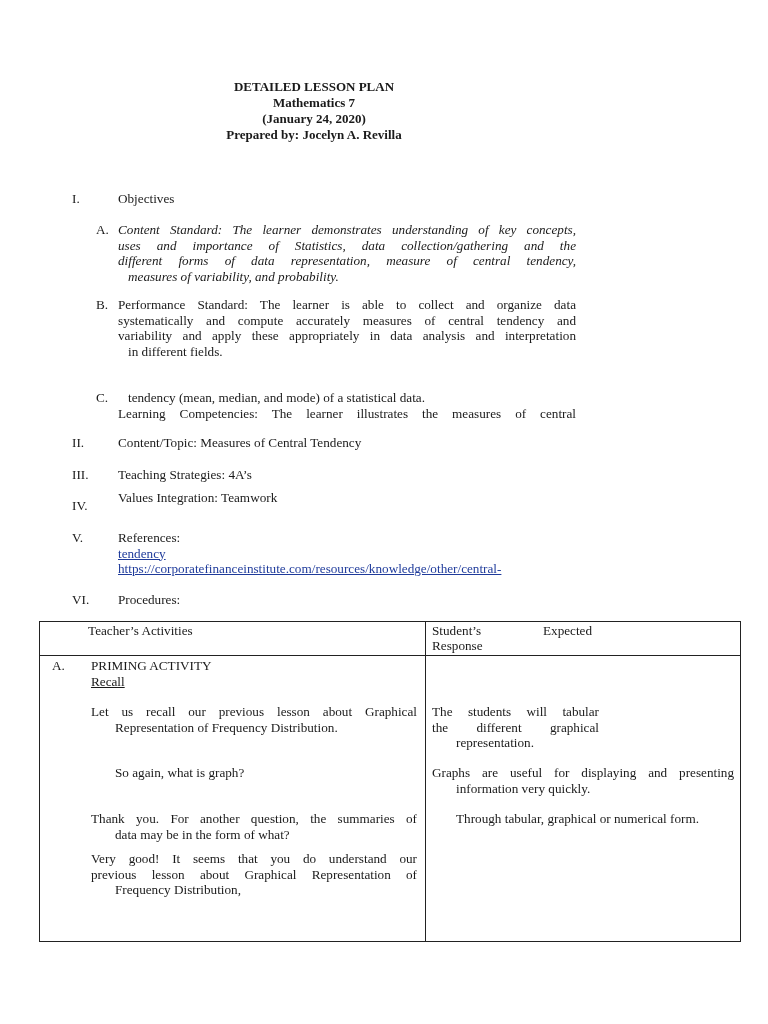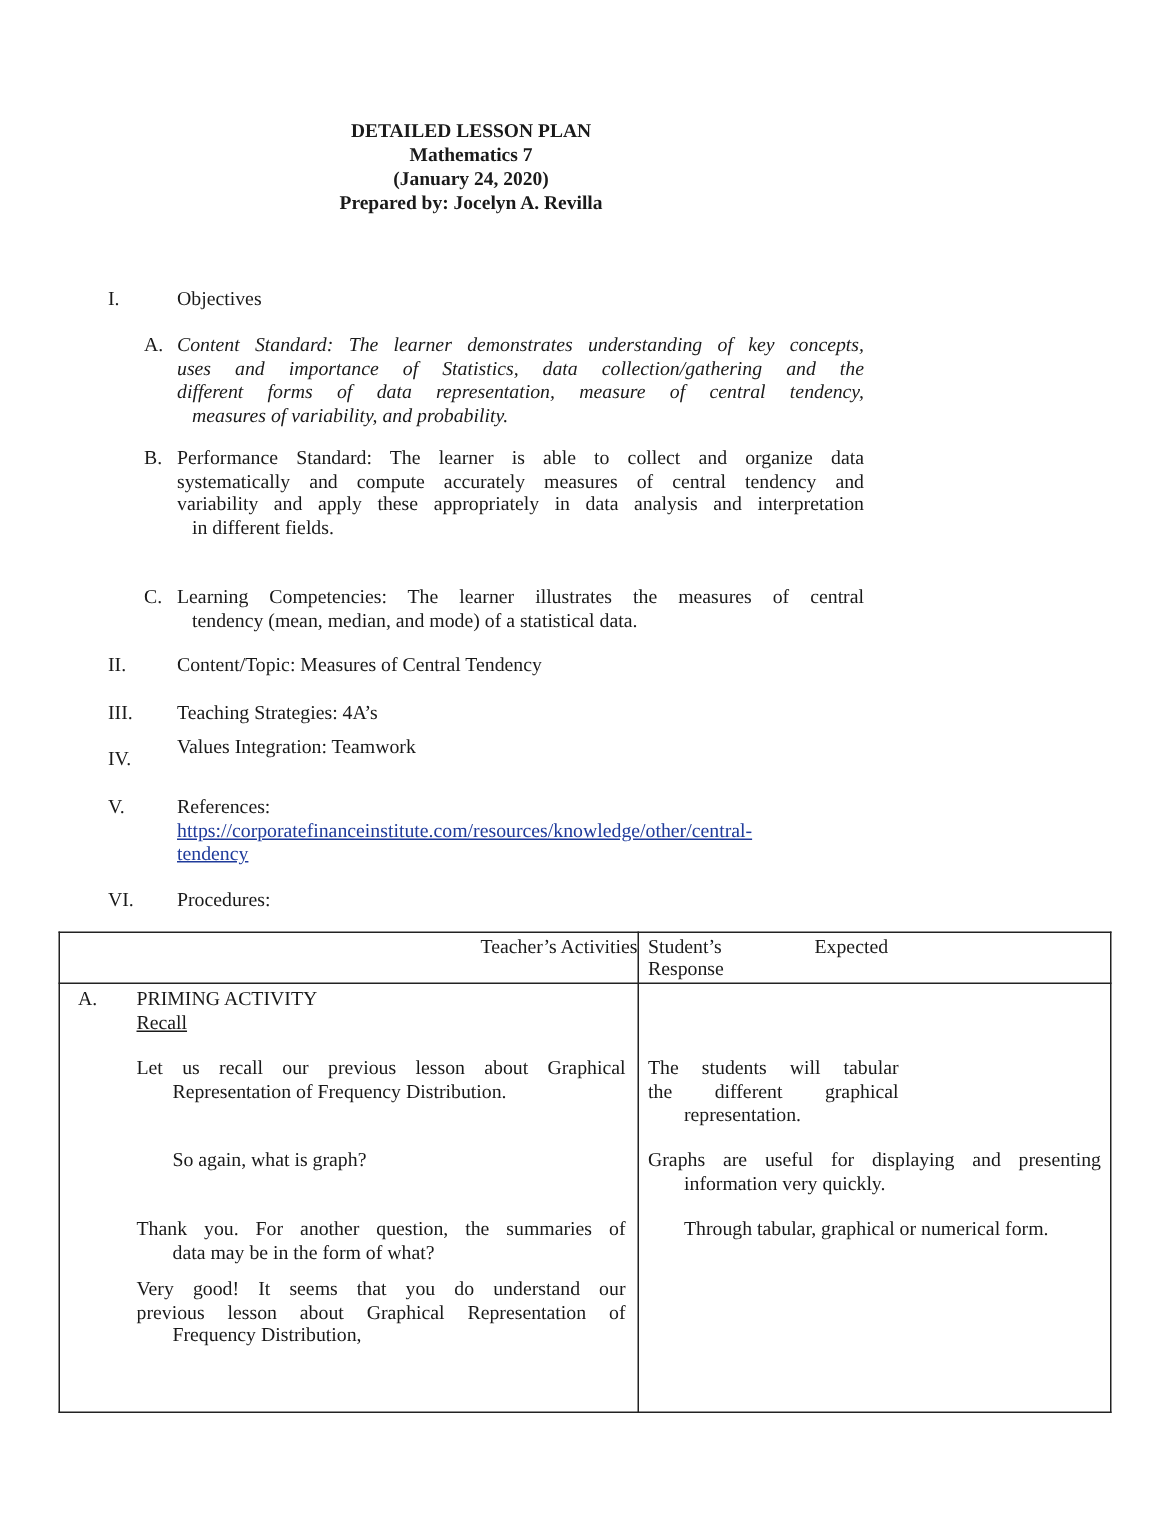--- a/index.html
+++ b/index.html
@@ -53,46 +53,46 @@
 <div class="abs sub-label" style="top:297px;">B.</div>
 <div class="abs sub-text" style="top:297px;">
   <span class="line">Performance Standard: The learner is able to collect and organize data</span>
   <span class="line">systematically and compute accurately measures of central tendency and</span>
   <span class="line">variability and apply these appropriately in data analysis and interpretation</span>
   <span class="line last">in different fields.</span>
 </div>
 
 <div class="abs sub-label" style="top:390px;">C.</div>
 <div class="abs sub-text" style="top:390px;">
+  <span class="line last">tendency (mean, median, and mode) of a statistical data.</span>
   <span class="line">Learning Competencies: The learner illustrates the measures of central</span>
-  <span class="line last">tendency (mean, median, and mode) of a statistical data.</span>
 </div>
 
 <div class="abs roman" style="top:435px;">II.</div>
 <div class="abs sec-text" style="top:435px;">Content/Topic: Measures of Central Tendency</div>
 
 <div class="abs roman" style="top:467px;">III.</div>
 <div class="abs sec-text" style="top:467px;">Teaching Strategies: 4A’s</div>
 
 <div class="abs roman" style="top:498px;">IV.</div>
 <div class="abs sec-text" style="top:490px;">Values Integration: Teamwork</div>
 
 <div class="abs roman" style="top:530px;">V.</div>
 <div class="abs sec-text" style="top:530px;">
   <div>References:</div>
+  <div><a class="link">tendency</a></div>
   <div><a class="link">https://corporatefinanceinstitute.com/resources/knowledge/other/central-</a></div>
-  <div><a class="link">tendency</a></div>
 </div>
 
 <div class="abs roman" style="top:592px;">VI.</div>
 <div class="abs sec-text" style="top:592px;">Procedures:</div>
 
 <table class="proc">
   <tbody>
-      <tr style="height:34px;text-align:right;">
+      <tr style="height:34px;">
     <td class="col1">
       <div style="padding:1px 0 0 48px;">Teacher’s Activities</div>
     </td>
     <td>
       <div style="padding:1px 0 0 6px; position:relative; height:32px;">
         <span style="position:absolute; left:6px; top:1px;">Student’s</span>
         <span style="position:absolute; left:117px; top:1px;">Expected</span>
         <span style="position:absolute; left:6px; top:16px;">Response</span>
       </div>
     </td>

